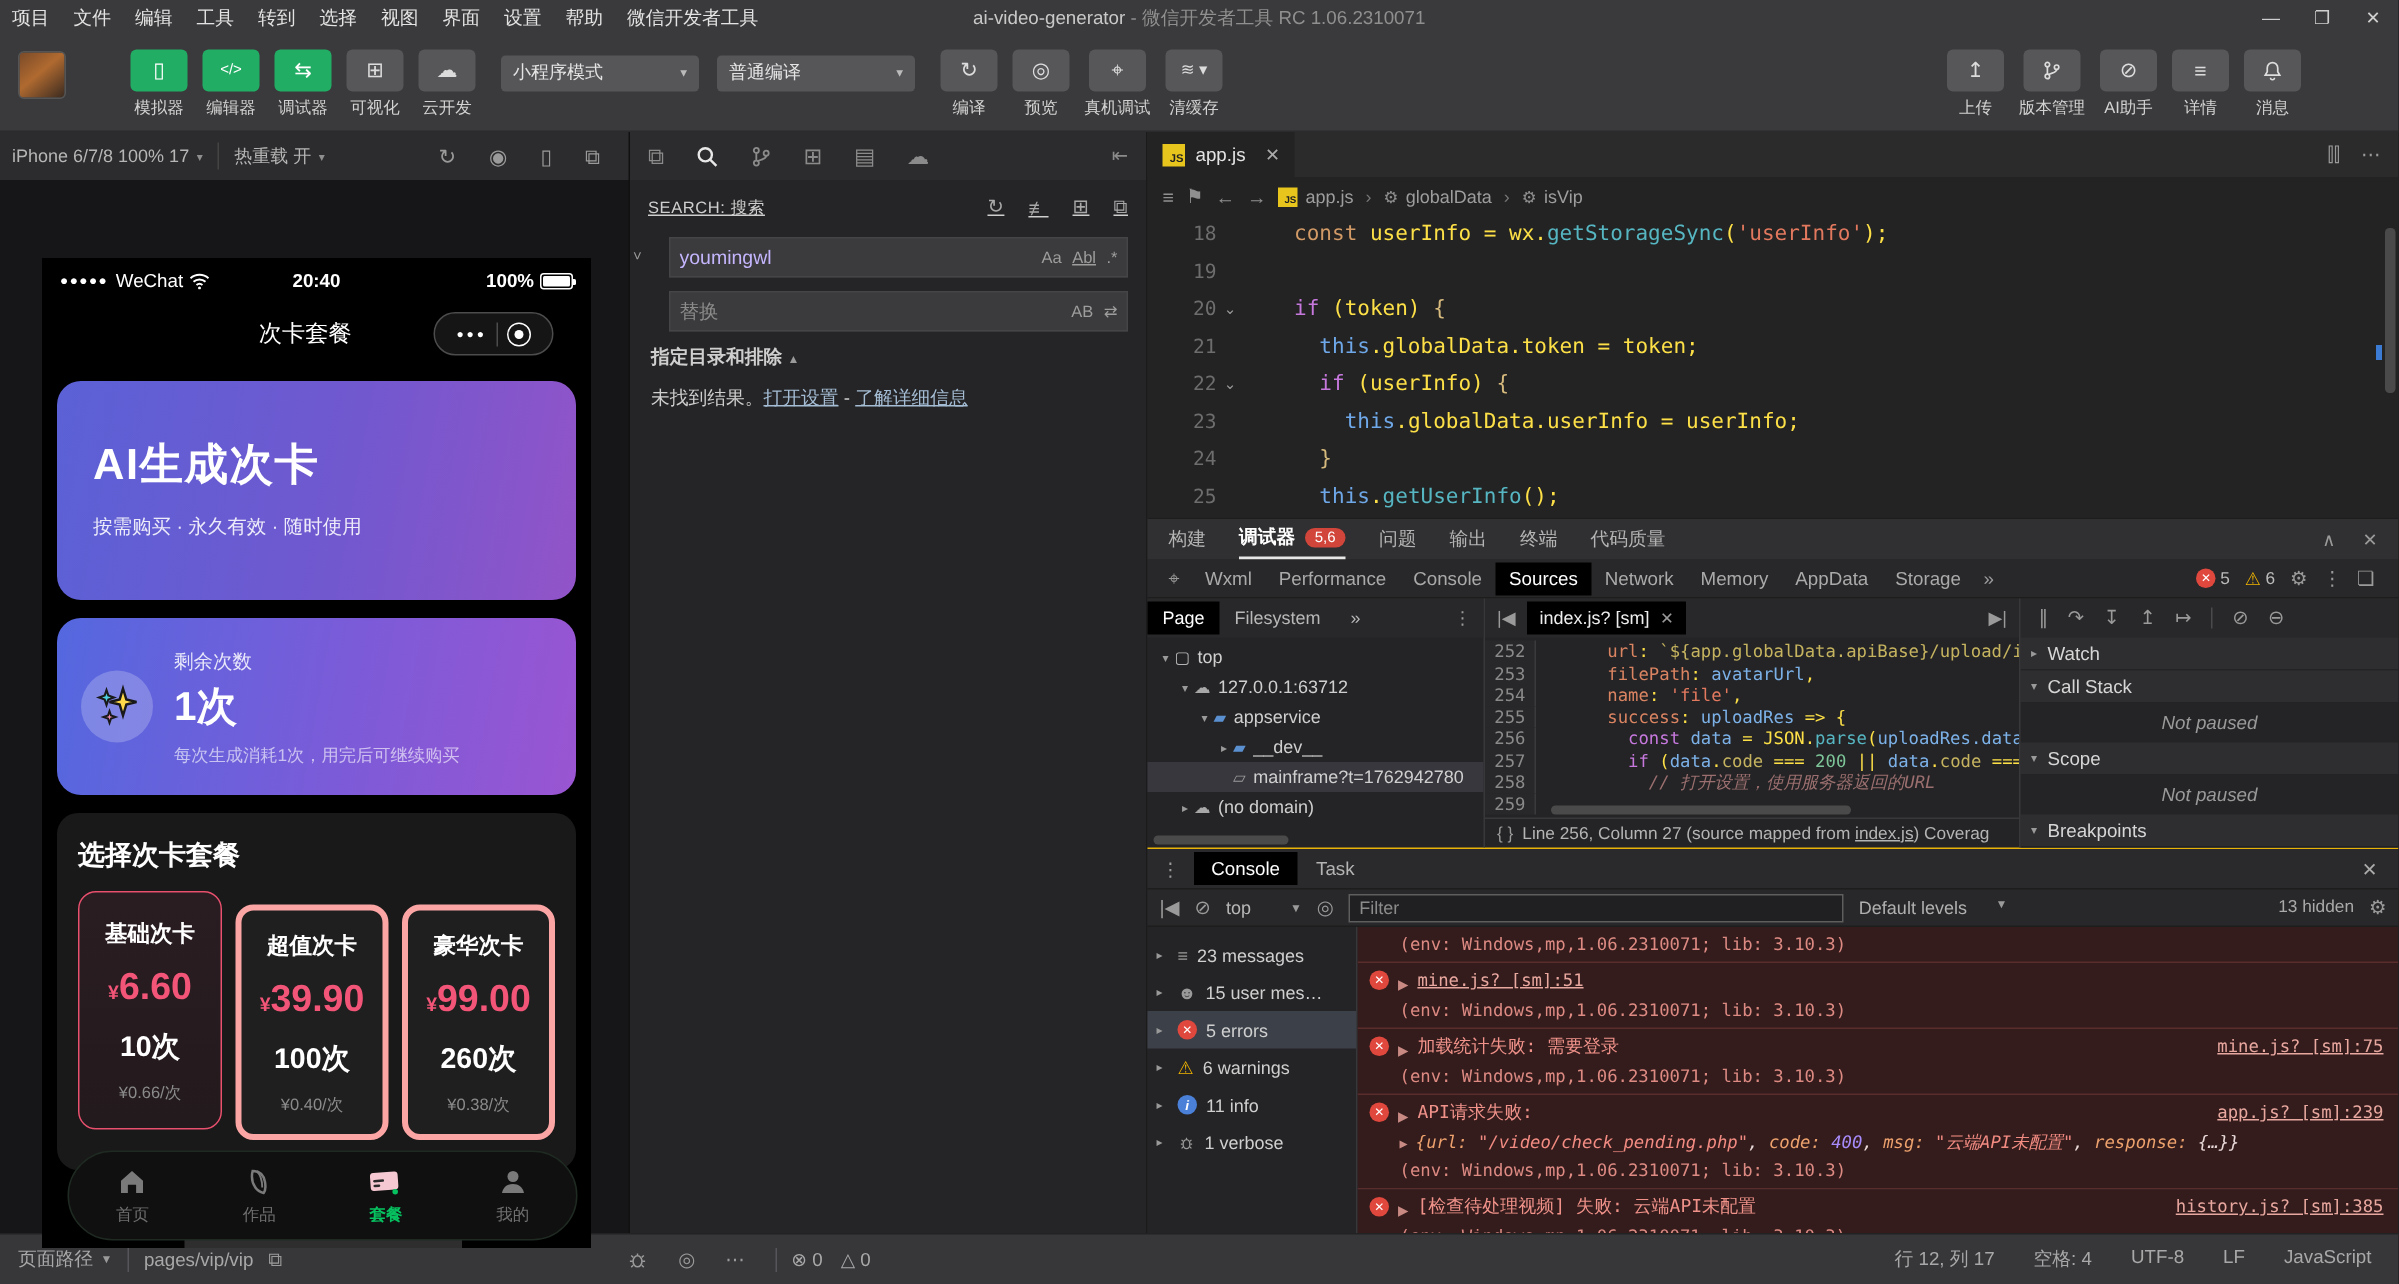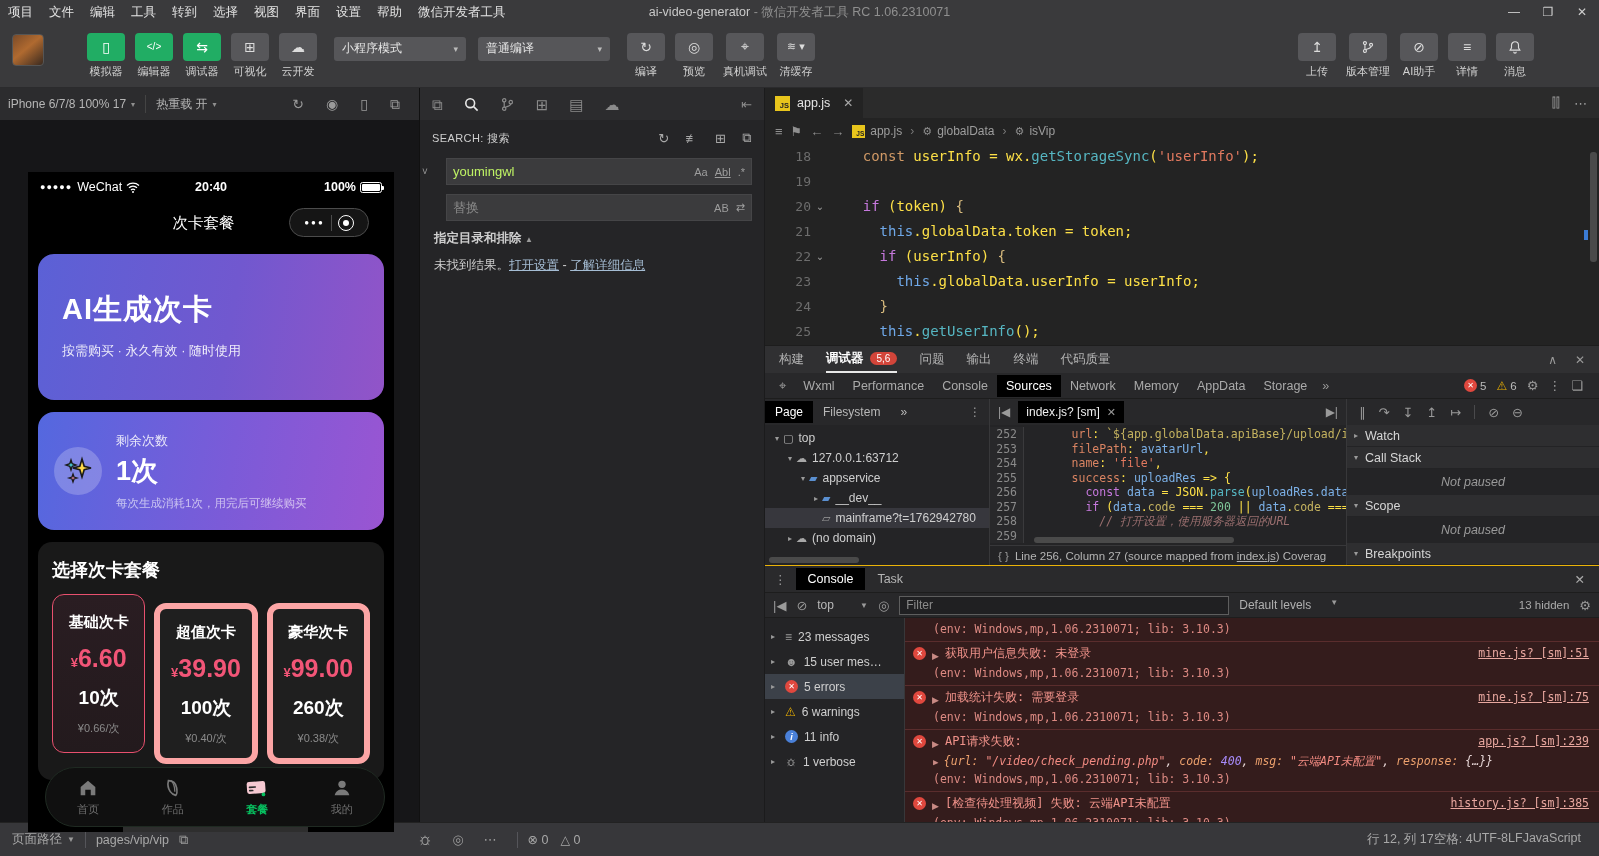--- a/index.html
+++ b/index.html
@@ -58,48 +58,48 @@
   .hero p{color:rgba(255,255,255,.88);font-size:13px;margin-top:12px;}
   .balance{position:absolute;left:10px;right:10px;top:240px;height:118px;border-radius:16px;background:linear-gradient(100deg,#5468df 0%,#7b5bd8 55%,#9a55d2 100%);display:flex;align-items:center;padding:0 16px;}
   .bal-ic{width:48px;height:48px;border-radius:50%;background:rgba(255,255,255,.22);display:flex;align-items:center;justify-content:center;flex:0 0 auto;}
   .bal-tx{margin-left:14px;}
   .bal-label{color:rgba(255,255,255,.85);font-size:13px;}
   .bal-value{color:#fff;font-size:27px;font-weight:bold;margin-top:3px;}
   .bal-hint{color:rgba(255,255,255,.62);font-size:11.5px;margin-top:7px;}
   .pkg{position:absolute;left:10px;right:10px;top:370px;height:238px;border-radius:14px;background:#191919;padding:16px 14px 0;}
   .pkg-title{color:#fff;font-size:18px;font-weight:bold;margin-bottom:12px;}
   .pkg-grid{display:flex;gap:9px;align-items:flex-start;}
-  .pcard{flex:1;border-radius:12px;background:#1f1f1f;border:6px solid #fca5a5;text-align:center;padding:14px 4px 12px;}
+  .pcard{flex:1;border-radius:12px;background:#1f1f1f;border:4px solid #fca5a5;text-align:center;padding:14px 4px 12px;}
   .pcard.sel{background:linear-gradient(180deg,#2a1d22,#231a1d);border:1.5px solid #e8506e;padding:18px 4px 16px;}
   .pcard .nm{color:#fff;font-size:15px;font-weight:bold;}
   .pcard .pr{margin-top:12px;color:#f25577;font-weight:bold;}
   .pcard .pr .cur{font-size:13px;}
   .pcard .pr .num{font-size:25px;}
   .pcard .ct{color:#fff;font-size:19px;font-weight:bold;margin-top:12px;}
   .pcard .per{color:#8a8a8a;font-size:11px;margin-top:10px;}
   .tabbar{position:absolute;left:17px;width:340px;top:595px;height:60px;border-radius:30px;background:#101010;border:1px solid #1f2a22;display:flex;align-items:center;z-index:3;}
   .tb-item{flex:1;display:flex;flex-direction:column;align-items:center;gap:3px;}
   .tb-item .t-lbl{font-size:11px;color:#6f6f6f;}
   .tb-item.active .t-lbl{color:#07c160;font-weight:bold;}
   .peek{position:absolute;left:95px;width:185px;top:652px;height:16px;background:#2e2e2e;color:#b9b9b9;font-size:10px;text-align:center;overflow:hidden;line-height:26px;z-index:1;}
 
   
   .search-col{width:345px;flex:0 0 auto;background:#252527;display:flex;flex-direction:column;border-right:1px solid #1b1b1c;}
   .icon-row{height:32px;background:#2c2c2e;display:flex;align-items:center;padding:0 12px;gap:21px;flex:0 0 auto;}
   .act-ico{color:#8b8b8b;font-size:15px;line-height:1;}
   .act-ico.on{color:#eee;}
   .icon-row .pull{margin-left:auto;color:#8b8b8b;font-size:13px;}
   .search-body{padding:10px 12px;position:relative;}
-  .s-head{display:flex;align-items:center;font-size:11px;color:#cfcfcf;letter-spacing:.4px;}
+  .s-head{display:flex;align-items:center;font-size:11px;color:#cfcfcf;letter-spacing:.4px;text-decoration:underline;}
   .s-head .hic{margin-left:16px;color:#a8a8a8;font-size:13px;}
   .s-head .hic:first-of-type{margin-left:auto;}
   .s-chev{position:absolute;left:2px;top:46px;color:#9a9a9a;font-size:10px;}
   .s-inputs{margin:12px 0 0 14px;}
   .s-input{height:27px;background:#3b3b3d;border:1px solid #454547;display:flex;align-items:center;padding:0 6px;margin-bottom:9px;}
-  .s-input input{flex:1;background:transparent;border:none;outline:none;color:#bef264;font-size:13px;font-family:inherit;}
+  .s-input input{flex:1;background:transparent;border:none;outline:none;color:#c4b5fd;font-size:13px;font-family:inherit;}
   .s-input input::placeholder{color:#8b8b8b;}
   .s-opt{color:#9d9d9d;font-size:11px;margin-left:7px;white-space:nowrap;}
   .s-opt.u{text-decoration:underline;}
   .s-dirs{font-size:12.5px;color:#cfcfcf;font-weight:bold;margin:8px 0 10px 2px;}
   .s-dirs .tri{font-size:8px;color:#9a9a9a;}
   .s-res{font-size:12.5px;color:#cfcfcf;margin-left:2px;}
   .s-res a{color:#a5bdd4;text-decoration:underline;}
 
   
   .editor-col{flex:1;display:flex;flex-direction:column;min-width:0;background:#232323;}
@@ -204,21 +204,21 @@
   .msg .txt{flex:1;font-family:"DejaVu Sans Mono","Liberation Mono",monospace;font-size:12px;}
   .msg .lnk{color:#e8a79f;text-decoration:underline;white-space:nowrap;font-family:"DejaVu Sans Mono",monospace;font-size:11.5px;}
   .msg .env{color:#dd8a83;line-height:17px;padding-left:20px;font-family:"DejaVu Sans Mono",monospace;font-size:11.5px;}
   .msg .obj{padding-left:20px;line-height:17px;font-style:italic;font-family:"DejaVu Sans Mono",monospace;font-size:11.5px;}
   .ob-k{color:#eda16d;} .ob-s{color:#f28b82;} .ob-n{color:#a78bfa;} .ob-w{color:#e8d8d8;}
 
   
   .statusbar{height:34px;background:#37373a;border-top:1px solid #222;display:flex;align-items:center;font-size:12.5px;color:#a8a8a8;padding:0 12px;flex:0 0 auto;}
   .sb-sep{width:1px;height:16px;background:#55555a;margin:0 10px;}
   .sb-ico{color:#9a9a9a;margin:0 10px;font-size:13px;}
-  .sb-right{margin-left:auto;display:flex;padding-right:6px;}
+  .sb-right{margin-left:auto;display:flex;gap:26px;padding-right:6px;}
   svg{display:block;}
 </style>
 </head>
 <body>
 
 <div class="app">
 
   <div class="menubar">
     <div id="menus" style="display:flex;z-index:2;">
         <span class="menu-item">项目</span>
@@ -825,21 +825,20 @@
             </div>
           </div>
         <div class="con-msgs" id="con-rows">
             <div class="msg">
               <div class="env">(env: Windows,mp,1.06.2310071; lib: 3.10.3)</div>
             </div>
             <div class="msg">
               <div class="l1">
                 <span class="ic-err" style="flex: 0 0 auto; margin-top: 2px;">✕</span>
                 <span class="arr">▶</span>
-                <span class="txt">获取用户信息失败: 未登录</span>
                 <a class="lnk">mine.js? [sm]:51</a>
               </div>
               <div class="env">(env: Windows,mp,1.06.2310071; lib: 3.10.3)</div>
             </div>
             <div class="msg">
               <div class="l1">
                 <span class="ic-err" style="flex: 0 0 auto; margin-top: 2px;">✕</span>
                 <span class="arr">▶</span>
                 <span class="txt">加载统计失败: 需要登录</span>
                 <a class="lnk">mine.js? [sm]:75</a>

